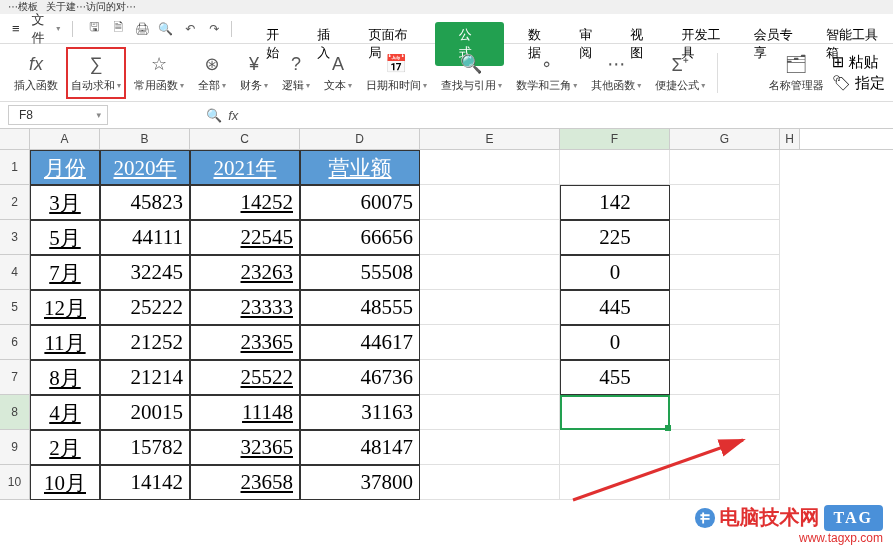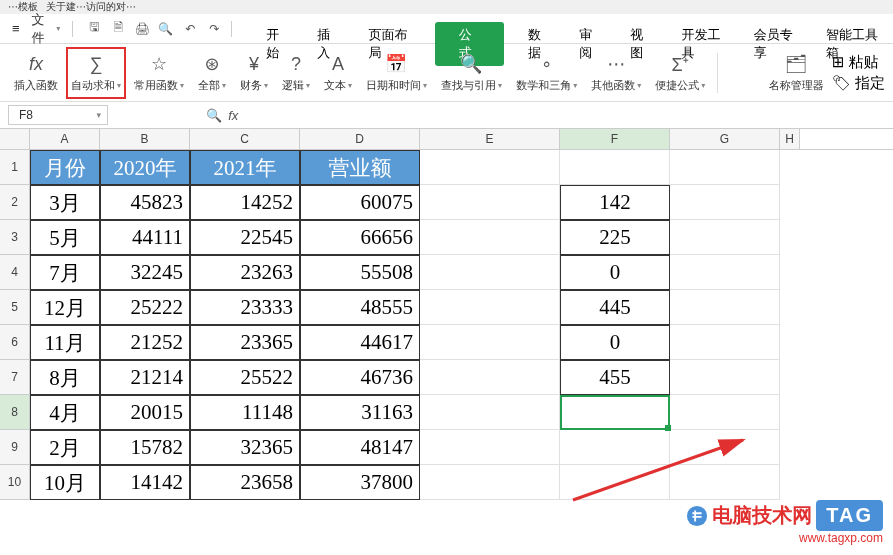--- a/index.html
+++ b/index.html
@@ -42,33 +42,33 @@
     .col-D { width: 120px; }
     .col-E { width: 140px; }
     .col-F { width: 110px; }
     .col-G { width: 110px; }
     .col-H { width: 20px; }
     
     .grid-body { display: flex; flex-direction: column; }
     .grid-row { display: flex; height: 35px; }
     .row-header { width: 30px; border-right: 1px solid #ccc; border-bottom: 1px solid #ccc; display: flex; align-items: center; justify-content: center; background: #f5f5f5; color: #444; font-size: 12px; }
     .cell { border-right: 1px solid #e0e0e0; border-bottom: 1px solid #e0e0e0; display: flex; align-items: center; padding: 0 6px; font-size: 21px; font-family: SimSun, serif; color: #000; }
-    .cell.centered { justify-content: center; }
+    .cell.centered { justify-content: center; text-decoration: underline; }
     .cell.right { justify-content: flex-end; }
     
     .header-cell { background: #5b9bd5; color: #fff; border: 1px solid #333 !important; }
     .data-border { border: 1px solid #333 !important; }
     .f-border { border: 1px solid #333 !important; justify-content: center; }
     
     .active-cell { border: 2px solid #22a050 !important; position: relative; }
     .active-cell::after { content: ""; position: absolute; right: -3px; bottom: -3px; width: 6px; height: 6px; background: #22a050; }
     .row-header.active, .col-header.active { background: #d8ead8; }
     
     .watermark { position: absolute; right: 10px; bottom: 10px; text-align: right; pointer-events: none; }
-    .watermark .tag { display: inline-block; background: #4a90d9; color: #fff; padding: 4px 10px; border-radius: 4px; font-size: 20px; font-weight: bold; letter-spacing: 2px; }
+    .watermark .tag { display: inline-block; background: #4a90d9; color: #fff; padding: 4px 10px; border-radius: 4px; font-size: 16px; font-weight: bold; letter-spacing: 2px; font-family: Liberation Serif, serif; }
     .watermark .brand { color: #e03030; font-size: 20px; font-weight: bold; display: flex; align-items: center; gap: 4px; justify-content: flex-end; }
     .watermark .url { color: #e03030; font-size: 12px; }
     .watermark svg { width: 22px; height: 22px; }
     
     .arrow-annotation { position: absolute; right: 130px; bottom: 45px; pointer-events: none; }
   </style>
 </head>
 <body>
 
 <div class="tabs-row">

